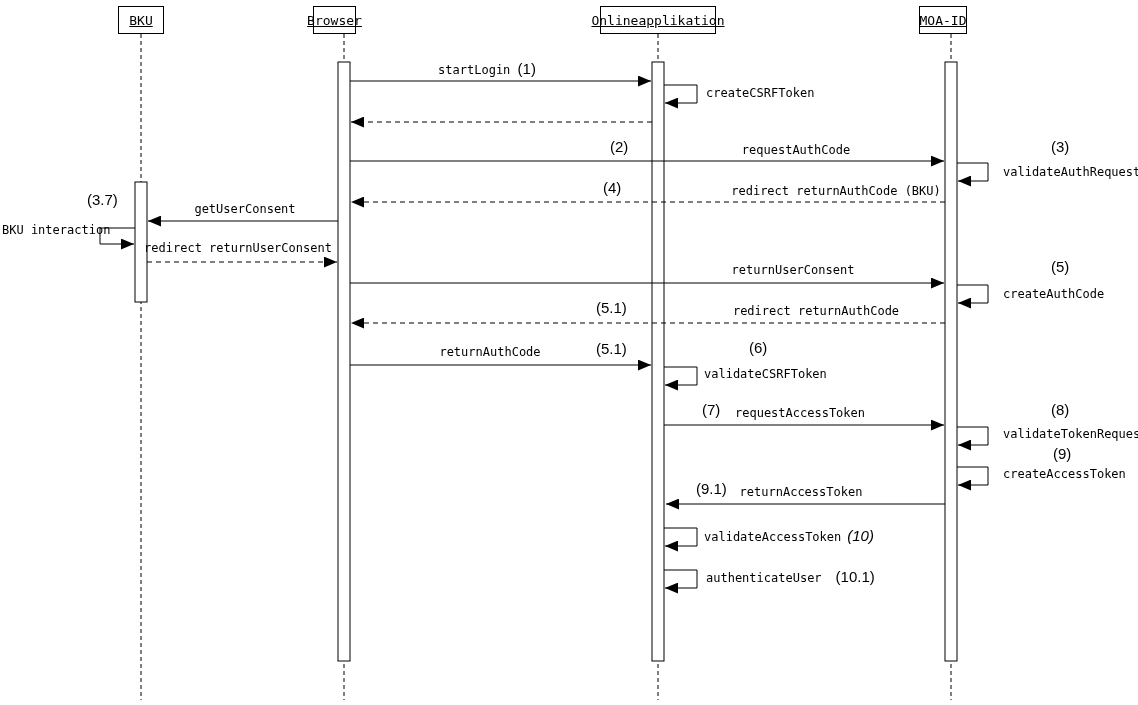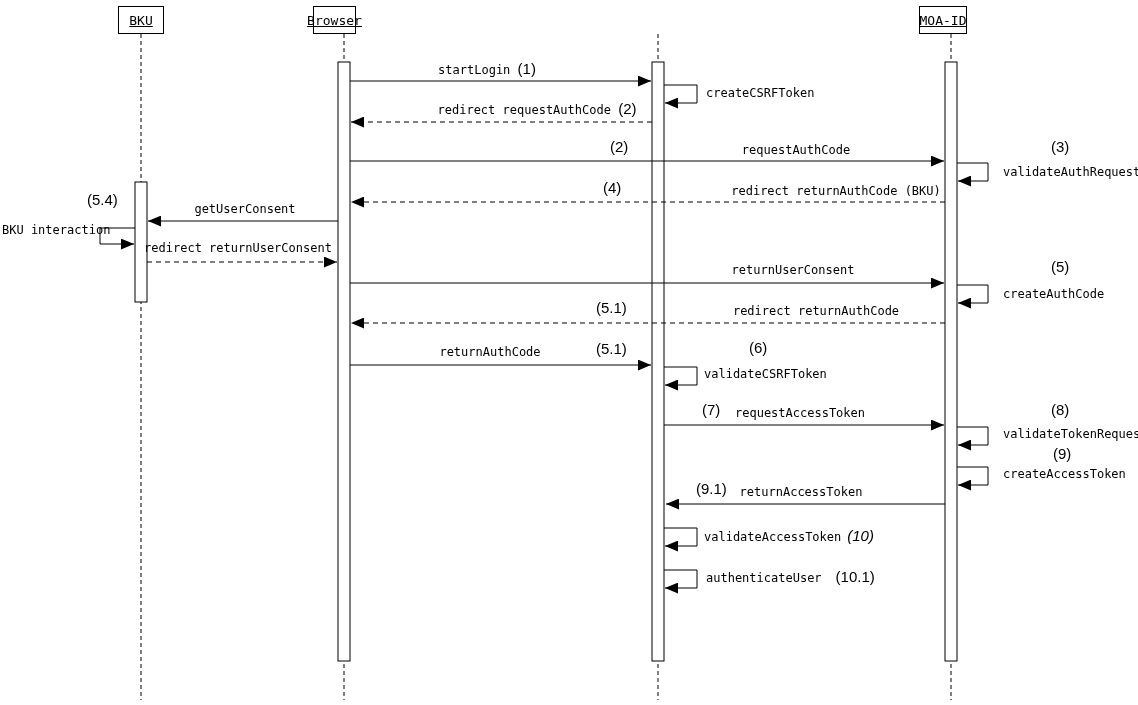--- a/index.html
+++ b/index.html
@@ -64,42 +64,40 @@
     <line class="sol" x1="664" y1="425" x2="944" y2="425" marker-end="url(#arr)"></line>
     <polyline class="sol" points="957,427 988,427 988,445 958,445" marker-end="url(#arr)"></polyline>
     <polyline class="sol" points="957,467 988,467 988,485 958,485" marker-end="url(#arr)"></polyline>
     <line class="sol" x1="945" y1="504" x2="666" y2="504" marker-end="url(#arr)"></line>
     <polyline class="sol" points="664,528 697,528 697,546 665,546" marker-end="url(#arr)"></polyline>
     <polyline class="sol" points="664,570 697,570 697,588 665,588" marker-end="url(#arr)"></polyline>
   </svg>
 
   <div class="actor-box" style="left:118px;width:46px">BKU</div>
   <div class="actor-box" style="left:313px;width:43px">Browser</div>
+  <div class="actor-box" style="left:600px;width:116px">Onlineapplikation</div>
   <div class="actor-box" style="left:919px;width:48px">MOA-ID</div>
 
   <div class="msg center" style="left:487px;top:61px">
     <span>startLogin</span> <span class="num">(1)</span>
   </div>
 
   <div class="msg" style="left:706px;top:86px">createCSRFToken</div>
 
-  <div class="msg center" style="left:537px;top:101px">
-    <span>redirect requestAuthCode</span> <span class="num">(2)</span>
-  </div>
 
   <div class="num abs" style="left:610px;top:139px">(2)</div>
   <div class="msg center" style="left:796px;top:143px">requestAuthCode</div>
   <div class="num abs" style="left:1051px;top:139px">(3)</div>
 
   <div class="msg" style="left:1003px;top:165px">validateAuthRequest</div>
 
   <div class="num abs" style="left:603px;top:180px">(4)</div>
   <div class="msg center" style="left:836px;top:184px">redirect returnAuthCode (BKU)</div>
 
-  <div class="num abs" style="left:87px;top:192px">(5.4)</div>
+  <div class="num abs" style="left:87px;top:192px">(3.7)</div>
   <div class="msg center" style="left:245px;top:202px">getUserConsent</div>
 
   <div class="msg" style="left:2px;top:223px">BKU interaction</div>
 
   <div class="msg center" style="left:238px;top:241px">redirect returnUserConsent</div>
 
   <div class="msg center" style="left:793px;top:263px">returnUserConsent</div>
   <div class="num abs" style="left:1051px;top:259px">(5)</div>
 
   <div class="msg" style="left:1003px;top:287px">createAuthCode</div>

